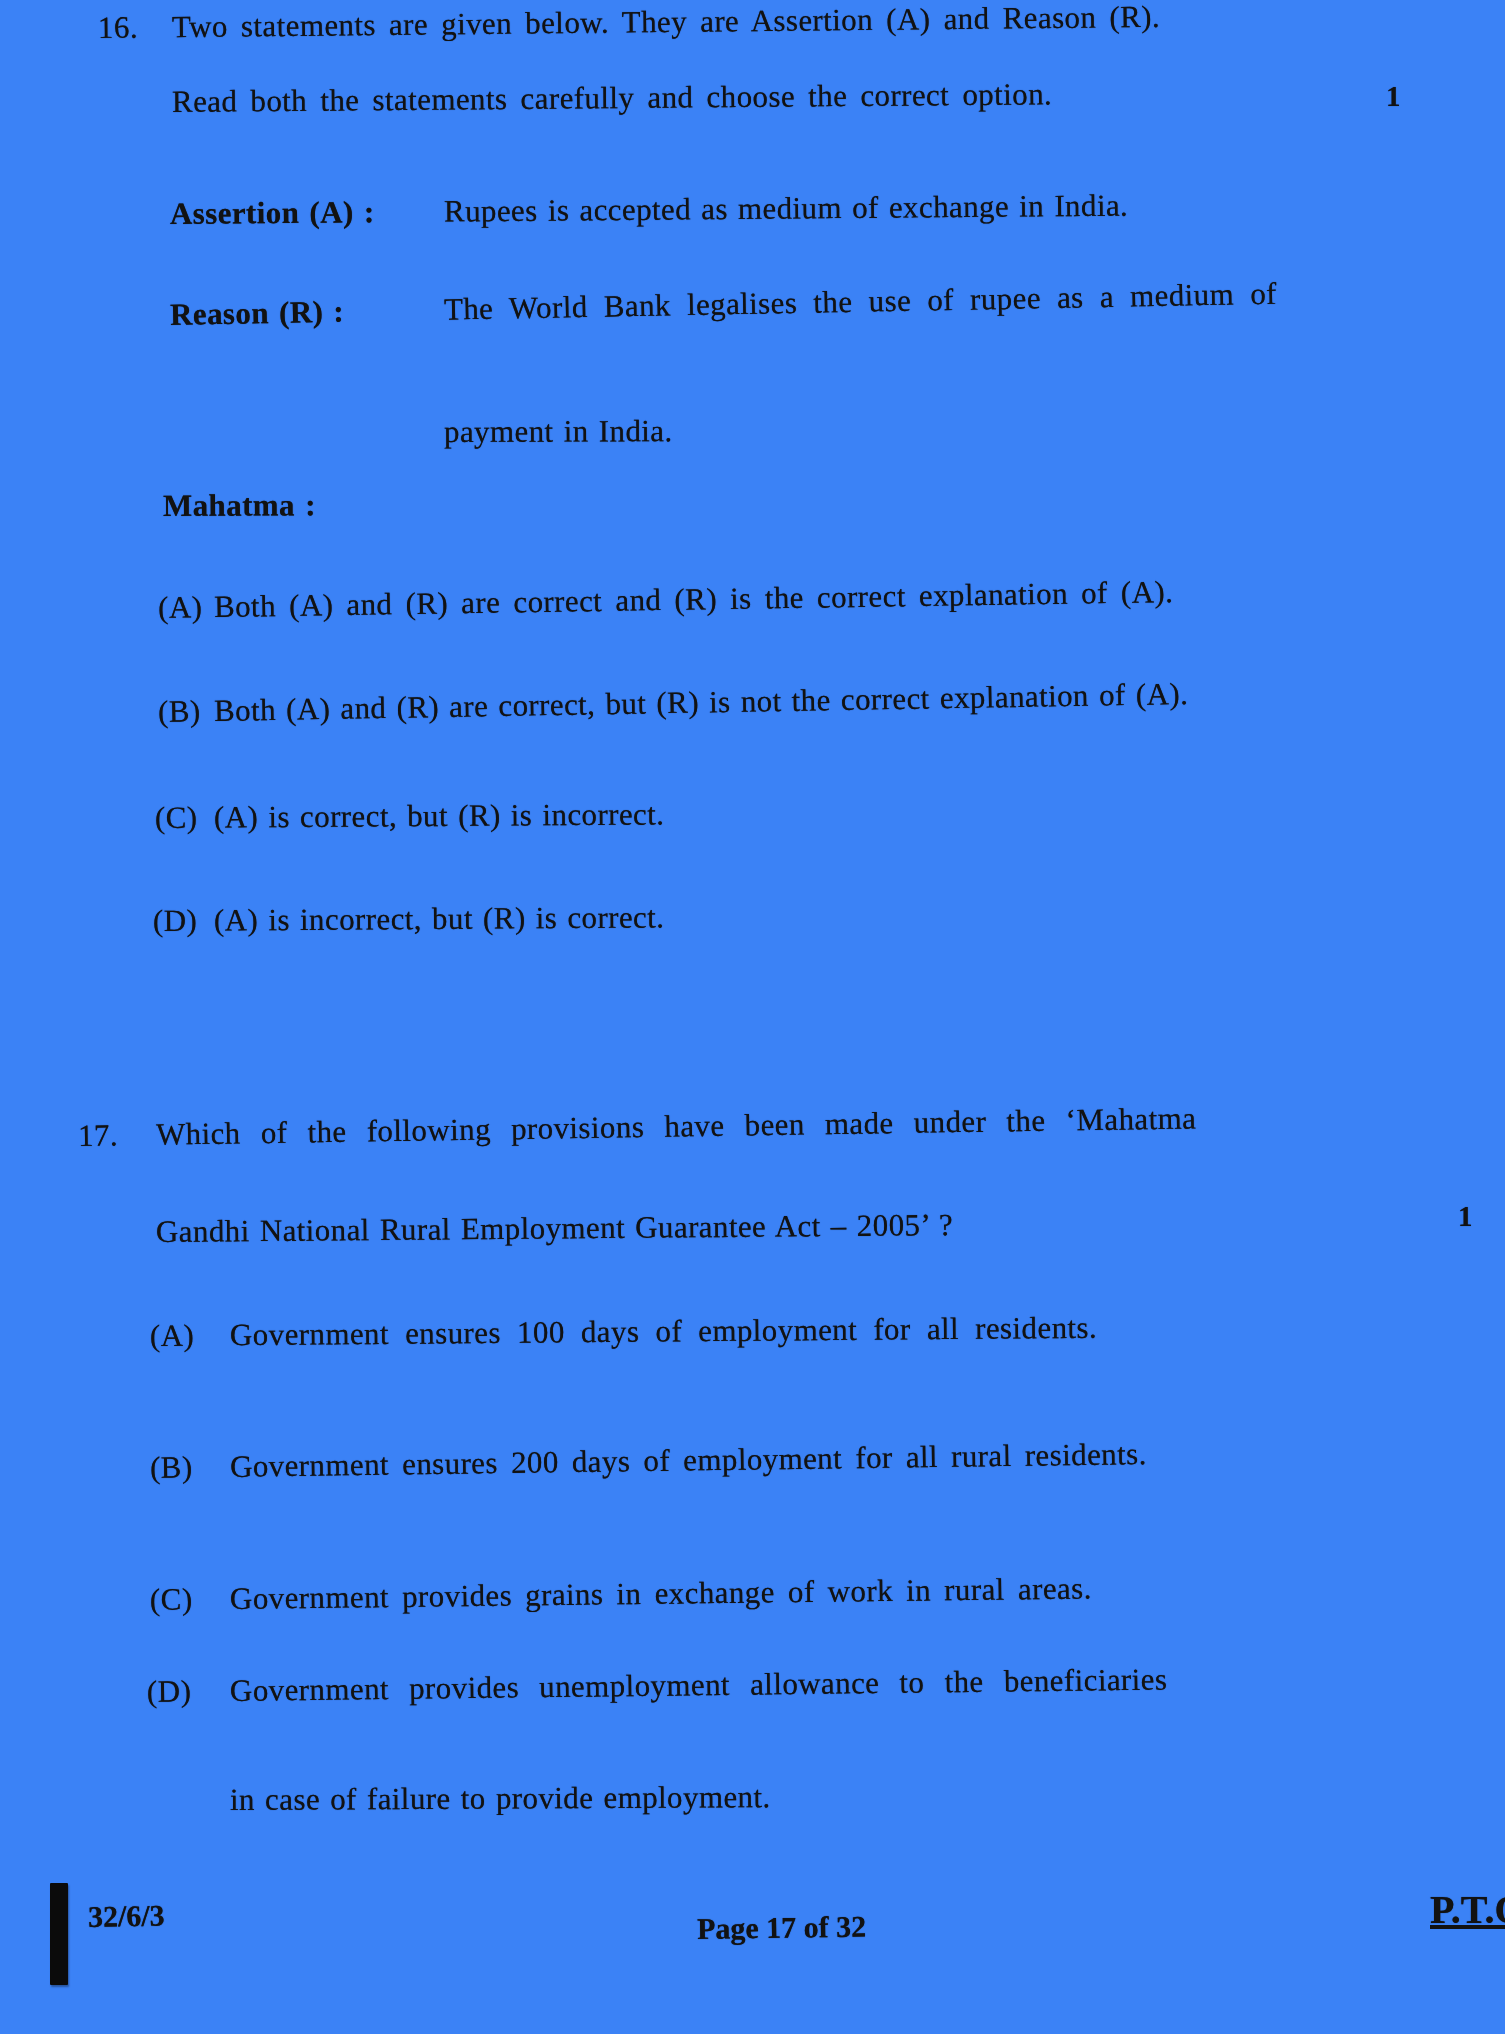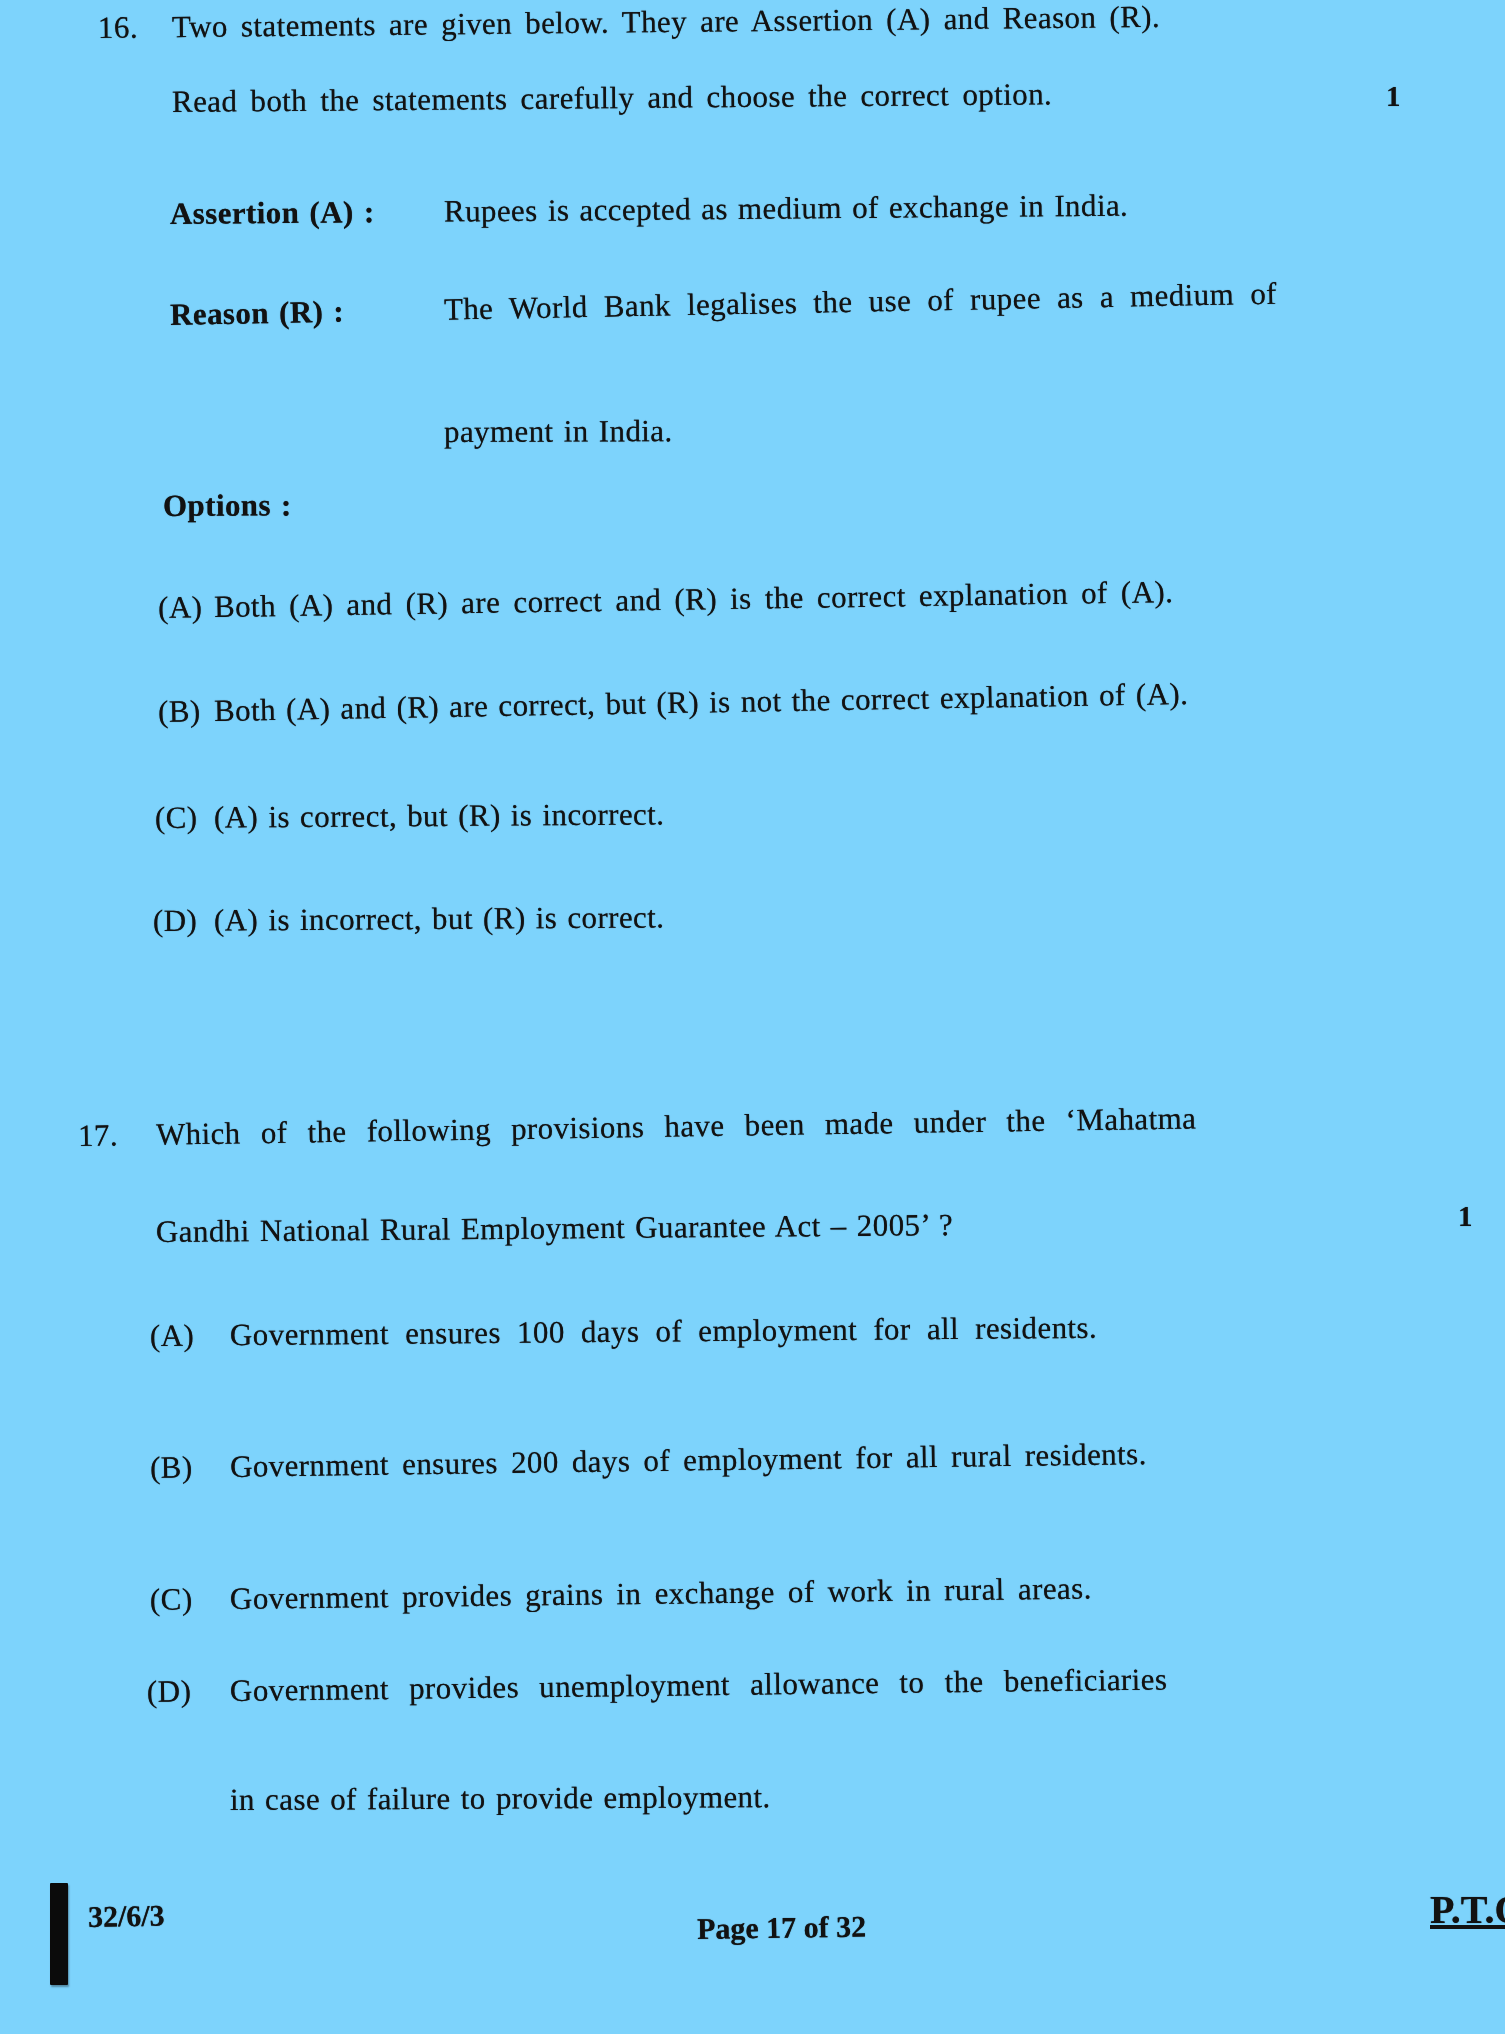--- a/index.html
+++ b/index.html
@@ -4,21 +4,21 @@
 <style>
   html, body {
     margin: 0;
     padding: 0;
     background: #e8e8e8;
   }
   #page {
     position: relative;
     width: 1505px;
     height: 2034px;
-    background: #7dd3fc;
+    background: #3b82f6;
     overflow: hidden;
     font-family: "Liberation Serif", "DejaVu Serif", serif;
     color: #121212;
   }
   .line {
     position: absolute;
     white-space: nowrap;
     font-size: 31px;
     letter-spacing: 0.4px;
     text-shadow: 0 0 0.8px rgba(10,10,10,0.75);
@@ -80,21 +80,21 @@
   <div class="line ws1" style="left:170px; top:196px; transform:rotate(-0.5deg);">
     <span class="stmt-label" style="width:274px;">Assertion (A) :</span><span>Rupees is accepted as medium of exchange in India.</span>
   </div>
 
   <div class="line ws3" style="left:170px; top:297px; transform:rotate(-1.1deg);">
     <span class="stmt-label" style="width:274px; word-spacing:2px;">Reason (R) :</span><span>The World Bank legalises the use of rupee as a medium of</span>
   </div>
 
   <div class="line ws1" style="left:444px; top:392px; transform:rotate(-0.2deg);margin-top:22px;">payment in India.</div>
 
-  <div class="line bold ws1" style="left:163px; top:488px; transform:rotate(-0.3deg);">Options :</div>
+  <div class="line bold ws1" style="left:163px; top:488px; transform:rotate(-0.3deg);">Mahatma :</div>
 
   <div class="line ws2" style="left:158px; top:590px; transform:rotate(-0.9deg);">
     <span class="optlabel" style="width:56px;">(A)</span><span>Both (A) and (R) are correct and (R) is the correct explanation of (A).</span>
   </div>
 
   <div class="line ws1" style="left:158px; top:694px; transform:rotate(-1.0deg);">
     <span class="optlabel" style="width:56px;">(B)</span><span>Both (A) and (R) are correct, but (R) is not the correct explanation of (A).</span>
   </div>
 
   <div class="line ws1" style="left:155px; top:800px; transform:rotate(-0.4deg);">

